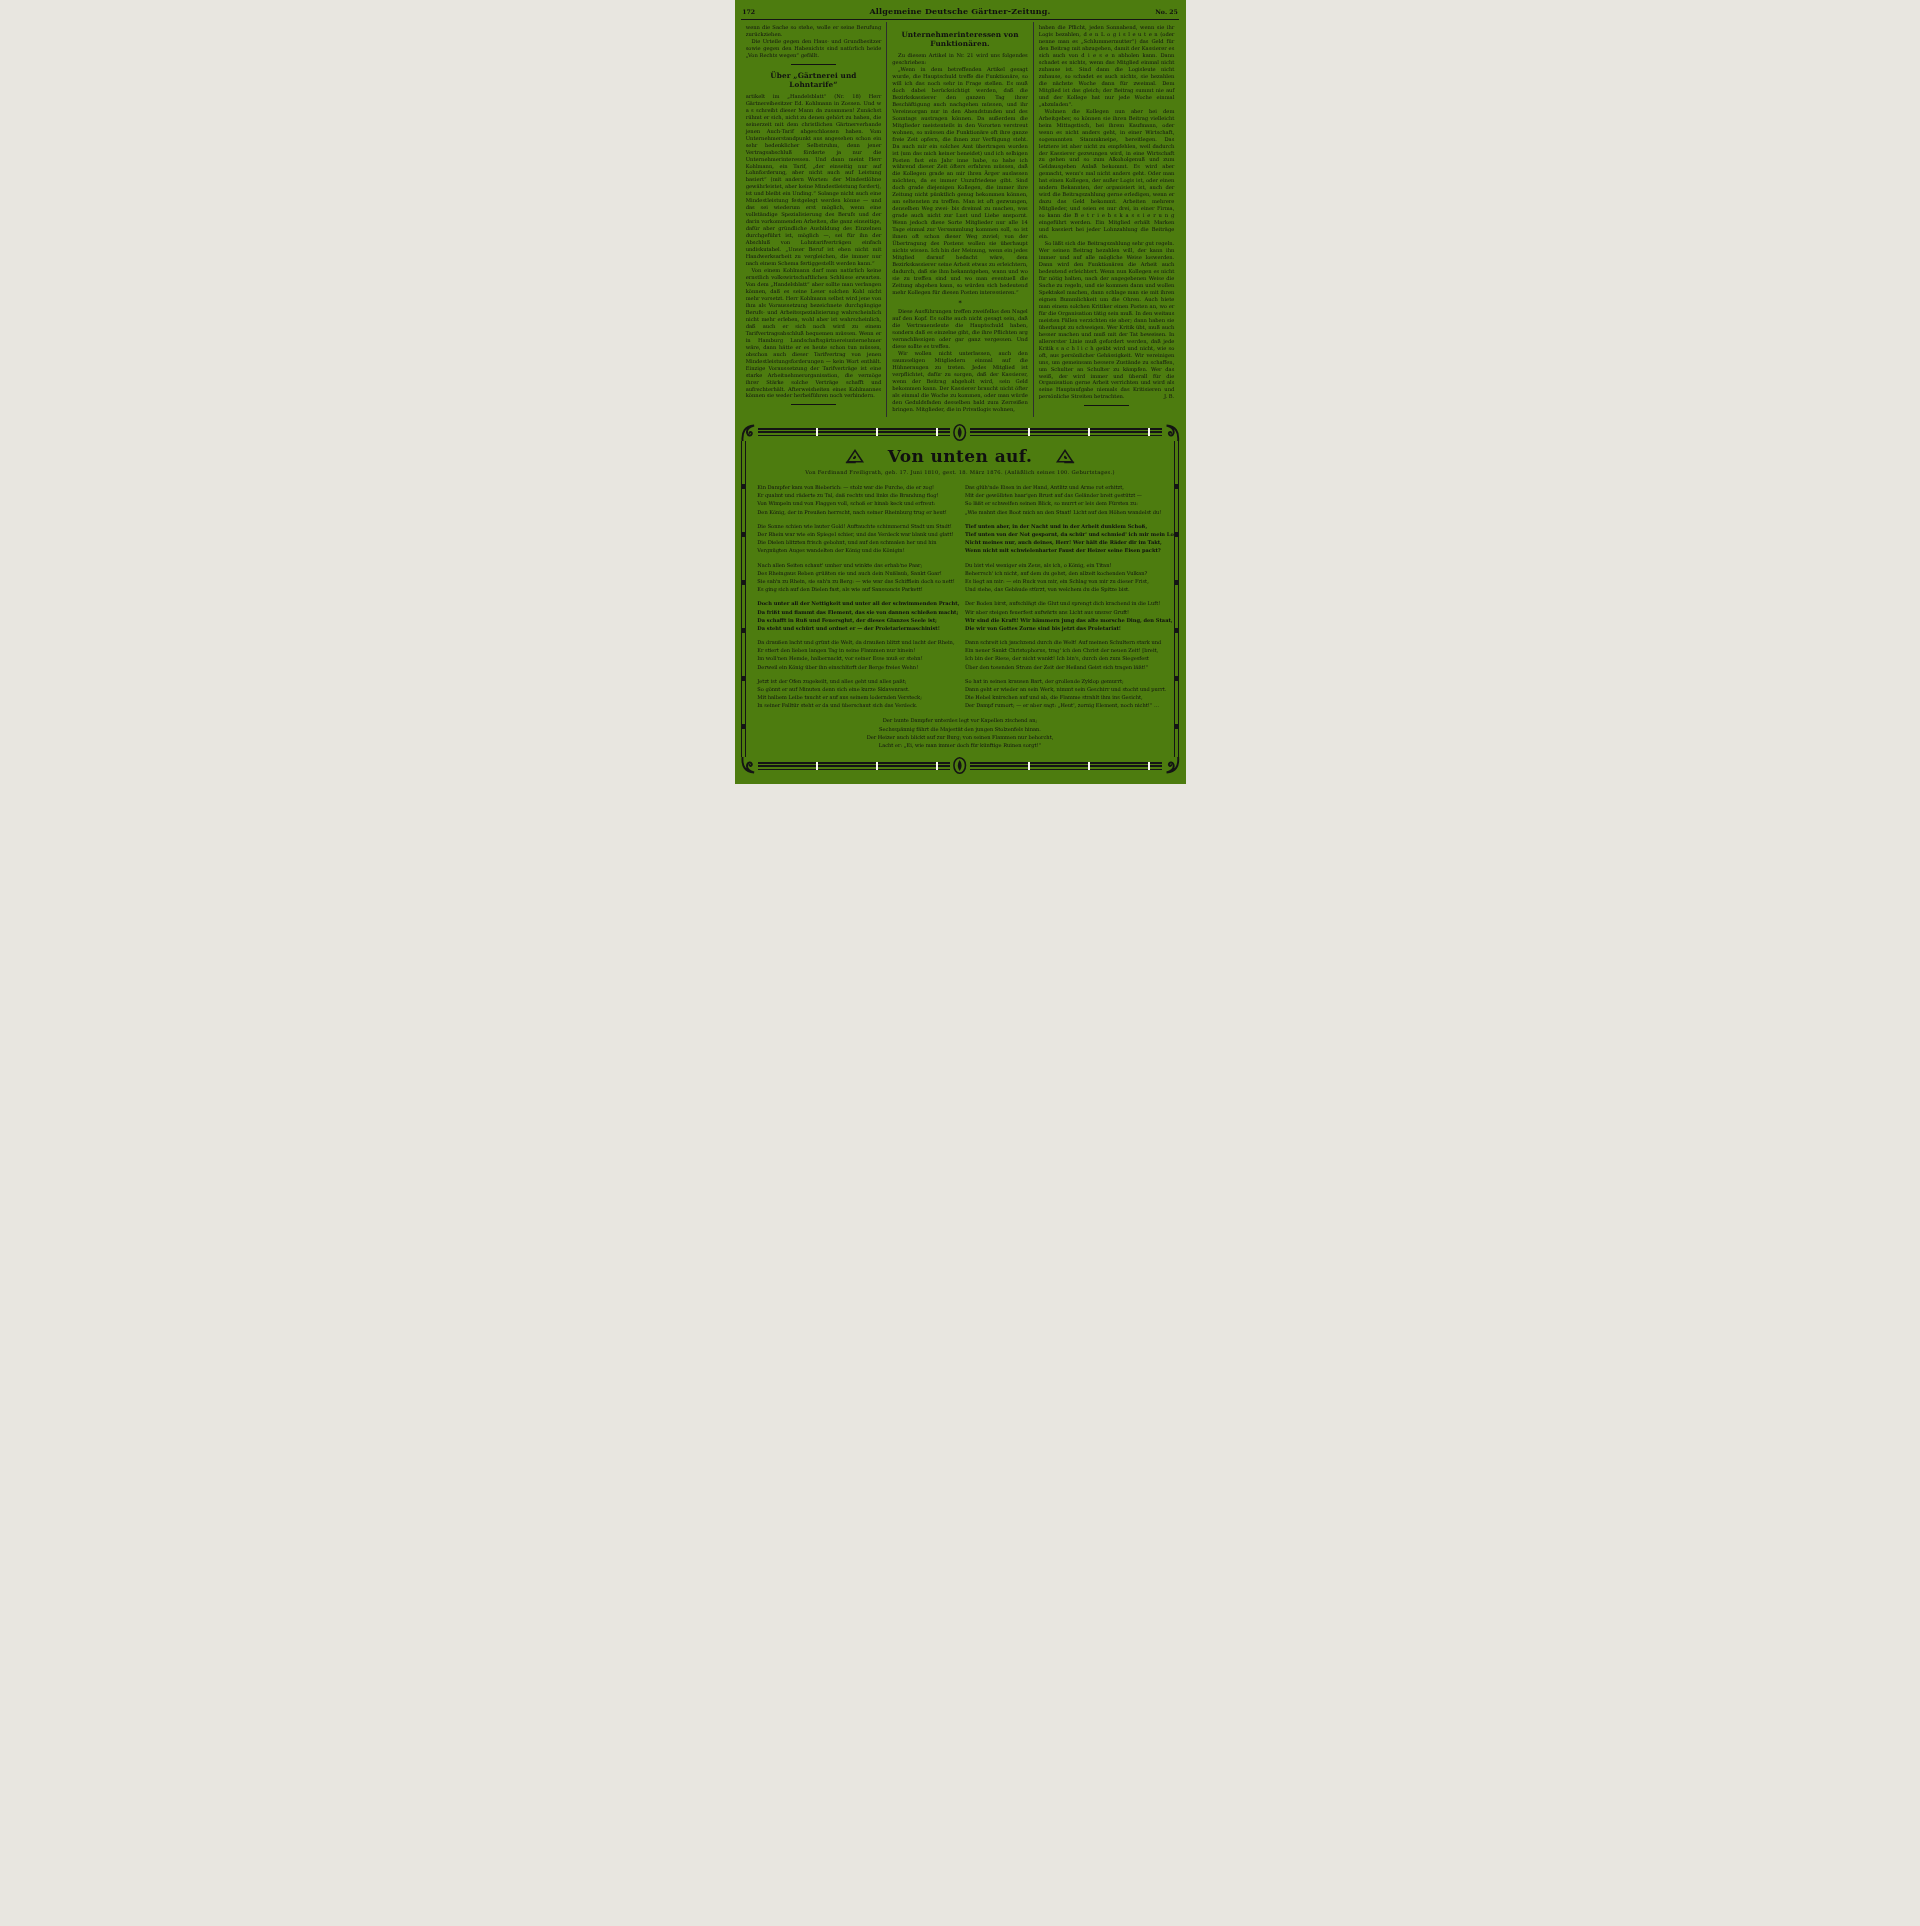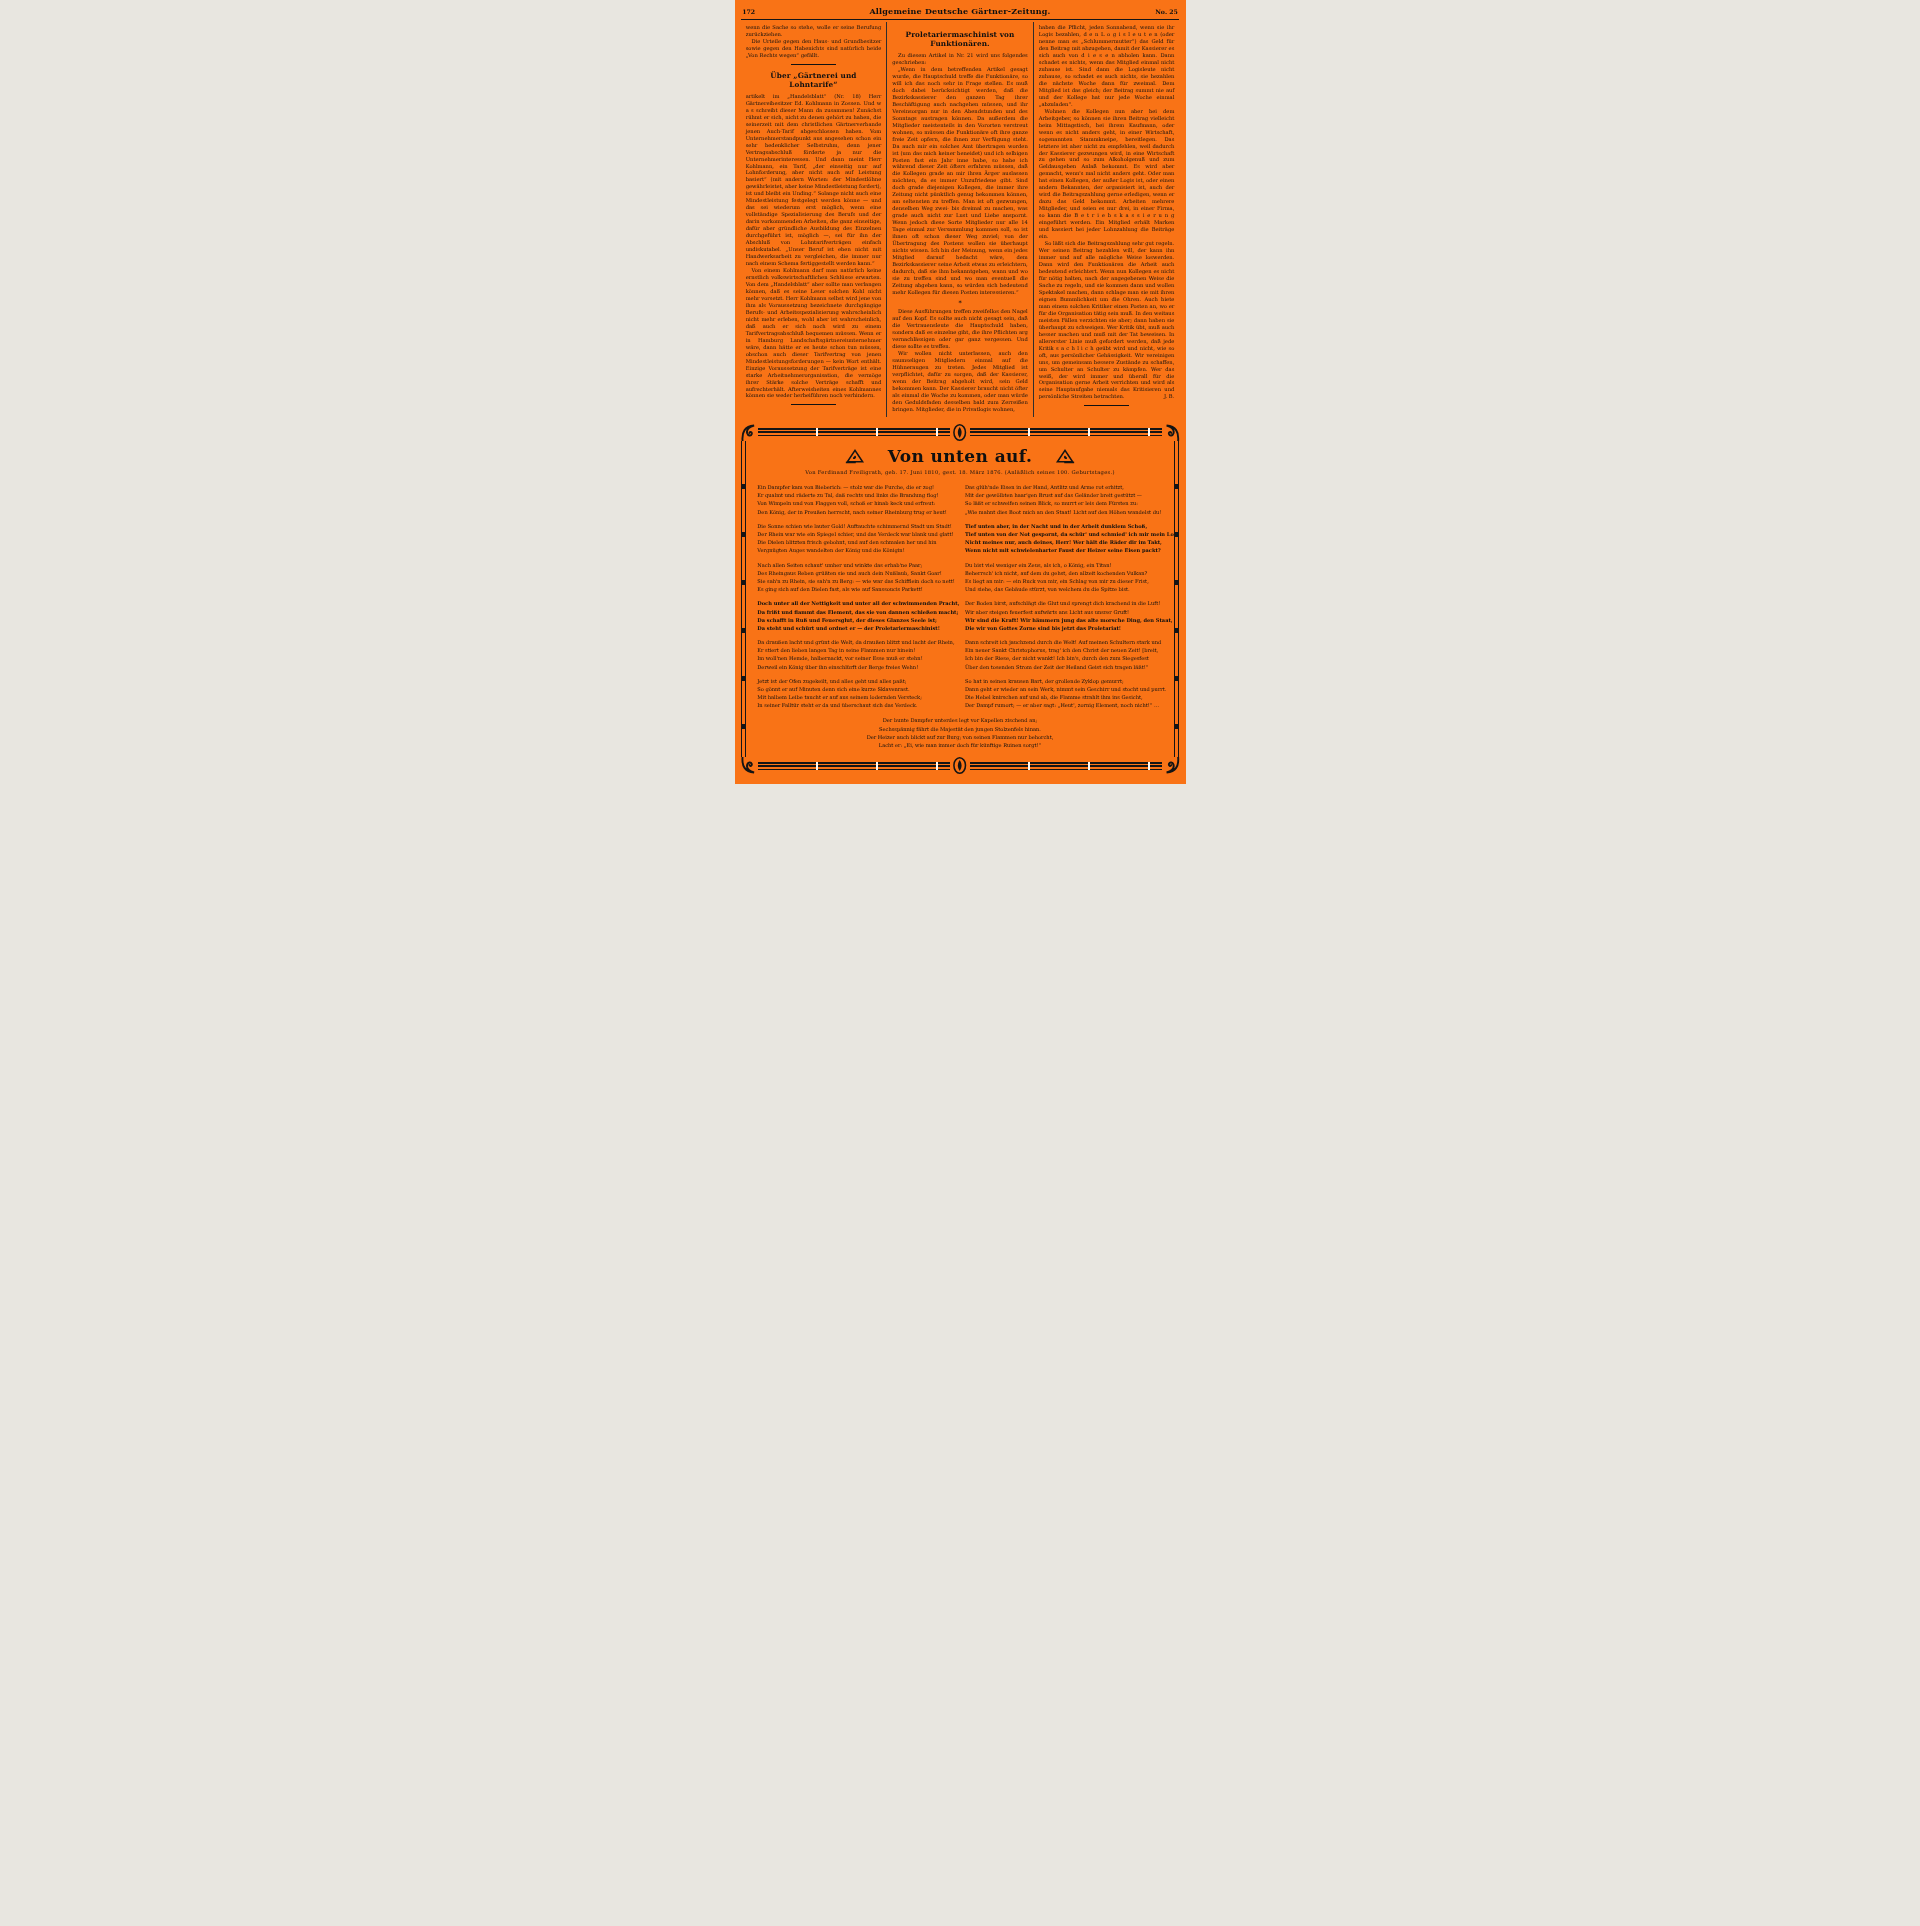--- a/index.html
+++ b/index.html
@@ -1,18 +1,18 @@
 <!DOCTYPE html>
 <html lang="de" style="font-size:6.2px"><head>
 <meta charset="utf-8">
 <title>Allgemeine Deutsche Gärtner-Zeitung</title>
 <style>
   html,body{margin:0;padding:0;background:#e8e6e0;}
   .page{
-    width:451px;margin:0 auto;background:#f97316;color:#101010;
+    width:451px;margin:0 auto;background:#4d7c0f;color:#101010;
     font-family:"DejaVu Serif","Liberation Serif",serif;
     padding:3.9px 6.2px 10px 6.2px;box-sizing:border-box;
   }
   
   .masthead-row{display:flex;align-items:baseline;border-bottom:1.2px solid #151515;padding:2.3px 1.5px 3.1px 1.5px;}
   .page-number{font-size:6.2px;font-weight:700;width:35px;}
   .masthead{flex:1;text-align:center;font-size:8px;font-weight:700;letter-spacing:0.2px;margin:0;}
   .issue-number{width:35px;text-align:right;font-size:6.2px;font-weight:700;}
   
   .article-area{display:flex;align-items:stretch;margin-top:1.5px;}
@@ -67,21 +67,21 @@
     <div class="col">
         <p class="body-p noindent">wenn die Sache so stehe, wolle er seine Berufung zurückziehen.</p>
         <p class="body-p">Die Urteile gegen den Haus- und Grundbesitzer sowie gegen den Habenichts sind natürlich beide „Von Rechts wegen“ gefällt.</p>
         <div class="short-rule"></div>
         <h2 class="art-title">Über „Gärtnerei und Lohntarife“</h2>
         <p class="body-p noindent">artikelt im „Handelsblatt“ (Nr. 18) Herr Gärtnereibesitzer Ed. Kohlmann in Zossen. Und w a s schreibt dieser Mann da zusammen! Zunächst rühmt er sich, nicht zu denen gehört zu haben, die seinerzeit mit dem christlichen Gärtnerverbande jenen Auch-Tarif abgeschlossen haben. Vom Unternehmerstandpunkt aus angesehen schon ein sehr bedenklicher Selbstruhm, denn jener Vertragsabschluß förderte ja nur die Unternehmerinteressen. Und dann meint Herr Kohlmann, ein Tarif, „der einseitig nur auf Lohnforderung, aber nicht auch auf Leistung basiert“ (mit andern Worten: der Mindestlöhne gewährleistet, aber keine Mindestleistung fordert), ist und bleibt ein Unding.“ Solange nicht auch eine Mindestleistung festgelegt werden könne — und das sei wiederum erst möglich, wenn eine vollständige Spezialisierung des Berufs und der darin vorkommenden Arbeiten, die ganz einseitige, dafür aber gründliche Ausbildung des Einzelnen durchgeführt ist, möglich —, sei für ihn der Abschluß von Lohntarifverträgen einfach undiskutabel. „Unser Beruf ist eben nicht mit Handwerksarbeit zu vergleichen, die immer nur nach einem Schema fertiggestellt werden kann.“</p>
         <p class="body-p">Von einem Kohlmann darf man natürlich keine ernstlich volkswirtschaftlichen Schlüsse erwarten. Von dem „Handelsblatt“ aber sollte man verlangen können, daß es seine Leser solchen Kohl nicht mehr vorsetzt. Herr Kohlmann selbst wird jene von ihm als Voraussetzung bezeichnete durchgängige Berufs- und Arbeitsspezialisierung wahrscheinlich nicht mehr erleben, wohl aber ist wahrscheinlich, daß auch er sich noch wird zu einem Tarifvertragsabschluß bequemen müssen. Wenn er in Hamburg Landschaftsgärtnereiunternehmer wäre, dann hätte er es heute schon tun müssen, obschon auch dieser Tarifvertrag von jenen Mindestleistungsforderungen — kein Wort enthält. Einzige Voraussetzung der Tarifverträge ist eine starke Arbeitnehmerorganisation, die vermöge ihrer Stärke solche Verträge schafft und aufrechterhält. Afterweisheiten eines Kohlmannes können sie weder herbeiführen noch verhindern.</p>
         <div class="short-rule"></div>
       </div>
     <div class="col">
-        <h2 class="art-title">Proletariermaschinist von Funktionären.</h2>
+        <h2 class="art-title">Unternehmerinteressen von Funktionären.</h2>
         <p class="body-p">Zu diesem Artikel in Nr. 21 wird uns folgendes geschrieben:</p>
         <p class="body-p">„Wenn in dem betreffenden Artikel gesagt wurde, die Hauptschuld treffe die Funktionäre, so will ich das noch sehr in Frage stellen. Es muß doch dabei berücksichtigt werden, daß die Bezirkskassierer den ganzen Tag ihrer Beschäftigung auch nachgehen müssen, und ihr Vereinsorgan nur in den Abendstunden und des Sonntags austragen können. Da außerdem die Mitglieder meistenteils in den Vororten verstreut wohnen, so müssen die Funktionäre oft ihre ganze freie Zeit opfern, die ihnen zur Verfügung steht. Da auch mir ein solches Amt übertragen worden ist (um das mich keiner beneidet) und ich selbigen Posten fast ein Jahr inne habe, so habe ich während dieser Zeit öfters erfahren müssen, daß die Kollegen grade an mir ihren Ärger auslassen möchten, da es immer Unzufriedene gibt. Sind doch grade diejenigen Kollegen, die immer ihre Zeitung nicht pünktlich genug bekommen können, am seltensten zu treffen. Man ist oft gezwungen, denselben Weg zwei- bis dreimal zu machen, was grade auch nicht zur Lust und Liebe anspornt. Wenn jedoch diese Sorte Mitglieder nur alle 14 Tage einmal zur Versammlung kommen soll, so ist ihnen oft schon dieser Weg zuviel; von der Übertragung des Postens wollen sie überhaupt nichts wissen. Ich bin der Meinung, wenn ein jedes Mitglied darauf bedacht wäre, dem Bezirkskassierer seine Arbeit etwas zu erleichtern, dadurch, daß sie ihm bekanntgeben, wann und wo sie zu treffen sind und wo man eventuell die Zeitung abgeben kann, so würden sich bedeutend mehr Kollegen für diesen Posten interessieren.“</p>
         <div class="star-sep">*</div>
         <p class="body-p">Diese Ausführungen treffen zweifellos den Nagel auf den Kopf. Es sollte auch nicht gesagt sein, daß die Vertrauensleute die Hauptschuld haben, sondern daß es einzelne gibt, die ihre Pflichten arg vernachlässigen oder gar ganz vergessen. Und diese sollte es treffen.</p>
         <p class="body-p">Wir wollen nicht unterlassen, auch den saumseligen Mitgliedern einmal auf die Hühneraugen zu treten. Jedes Mitglied ist verpflichtet, dafür zu sorgen, daß der Kassierer, wenn der Beitrag abgeholt wird, sein Geld bekommen kann. Der Kassierer braucht nicht öfter als einmal die Woche zu kommen, oder man würde den Geduldsfaden desselben bald zum Zerreißen bringen. Mitglieder, die in Privatlogis wohnen,</p>
       </div>
     <div class="col">
         <p class="body-p noindent">haben die Pflicht, jeden Sonnabend, wenn sie ihr Logis bezahlen, d e n  L o g i s l e u t e n (oder nenne man es „Schlummermutter“) das Geld für den Beitrag mit abzugeben, damit der Kassierer es sich auch von d i e s e n abholen kann. Dann schadet es nichts, wenn das Mitglied einmal nicht zuhause ist. Sind dann die Logisleute nicht zuhause, so schadet es auch nichts, sie bezahlen die nächste Woche dann für zweimal. Dem Mitglied ist das gleich; der Beitrag summt nie auf und der Kollege hat nur jede Woche einmal „abzuladen“.</p>
         <p class="body-p">Wohnen die Kollegen nun aber bei dem Arbeitgeber, so können sie ihren Beitrag vielleicht beim Mittagstisch, bei ihrem Kaufmann, oder wenn es nicht anders geht, in einer Wirtschaft, sogenannten Stammkneipe, bereitlegen. Das letztere ist aber nicht zu empfehlen, weil dadurch der Kassierer gezwungen wird, in eine Wirtschaft zu gehen und so zum Alkoholgenuß und zum Geldausgeben Anlaß bekommt. Es wird aber gemacht, wenn's mal nicht anders geht. Oder man hat einen Kollegen, der außer Logis ist, oder einen andern Bekannten, der organisiert ist, auch der wird die Beitragszahlung gerne erledigen, wenn er dazu das Geld bekommt. Arbeiten mehrere Mitglieder, und seien es nur drei, in einer Firma, so kann die B e t r i e b s k a s s i e r u n g eingeführt werden. Ein Mitglied erhält Marken und kassiert bei jeder Lohnzahlung die Beiträge ein.</p>
         <p class="body-p">So läßt sich die Beitragszahlung sehr gut regeln. Wer seinen Beitrag bezahlen will, der kann ihn immer und auf alle mögliche Weise loswerden. Dann wird den Funktionären die Arbeit auch bedeutend erleichtert. Wenn nun Kollegen es nicht für nötig halten, nach der angegebenen Weise die Sache zu regeln, und sie kommen dann und wollen Spektakel machen, dann schlage man sie mit ihren eignen Bummlichkeit um die Ohren. Auch biete man einem solchen Kritiker einen Posten an, wo er für die Organisation tätig sein muß. In den weitaus meisten Fällen verzichten sie aber; dann haben sie überhaupt zu schweigen. Wer Kritik übt, muß auch besser machen und muß mit der Tat beweisen. In allererster Linie muß gefordert werden, daß jede Kritik s a c h l i c h geübt wird und nicht, wie so oft, aus persönlicher Gehässigkeit. Wir vereinigen uns, um gemeinsam bessere Zustände zu schaffen, um Schulter an Schulter zu kämpfen. Wer das weiß, der wird immer und überall für die Organisation gerne Arbeit verrichten und wird als seine Hauptaufgabe niemals das Kritisieren und persönliche Streiten betrachten.<span class="sign">J. B.</span></p>

